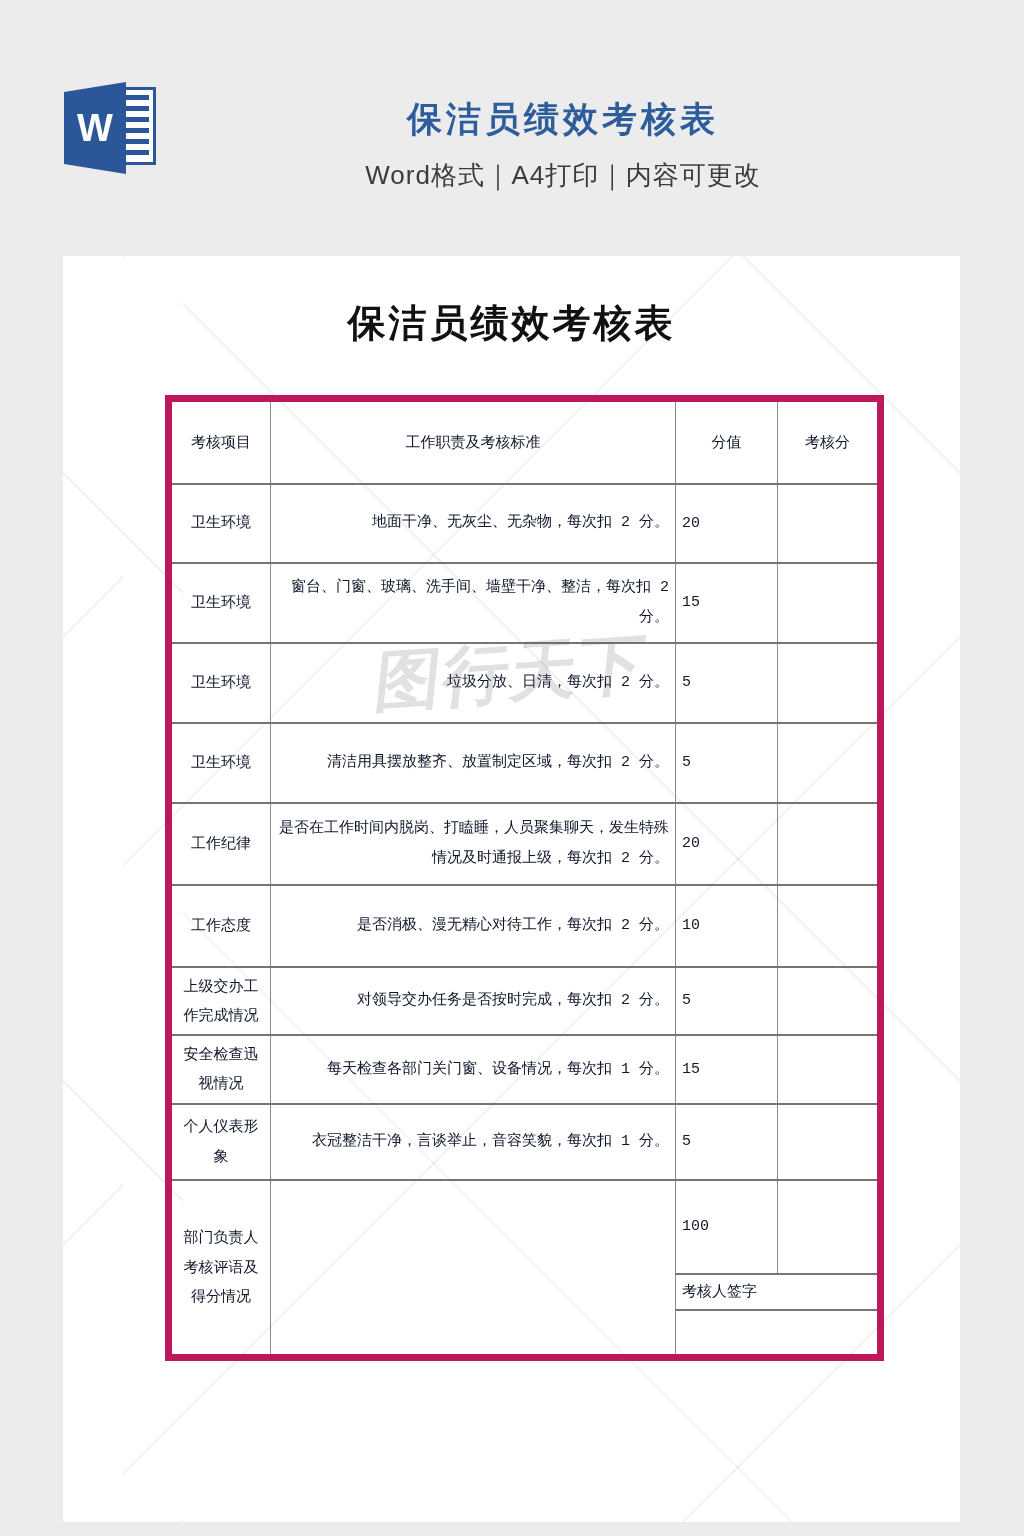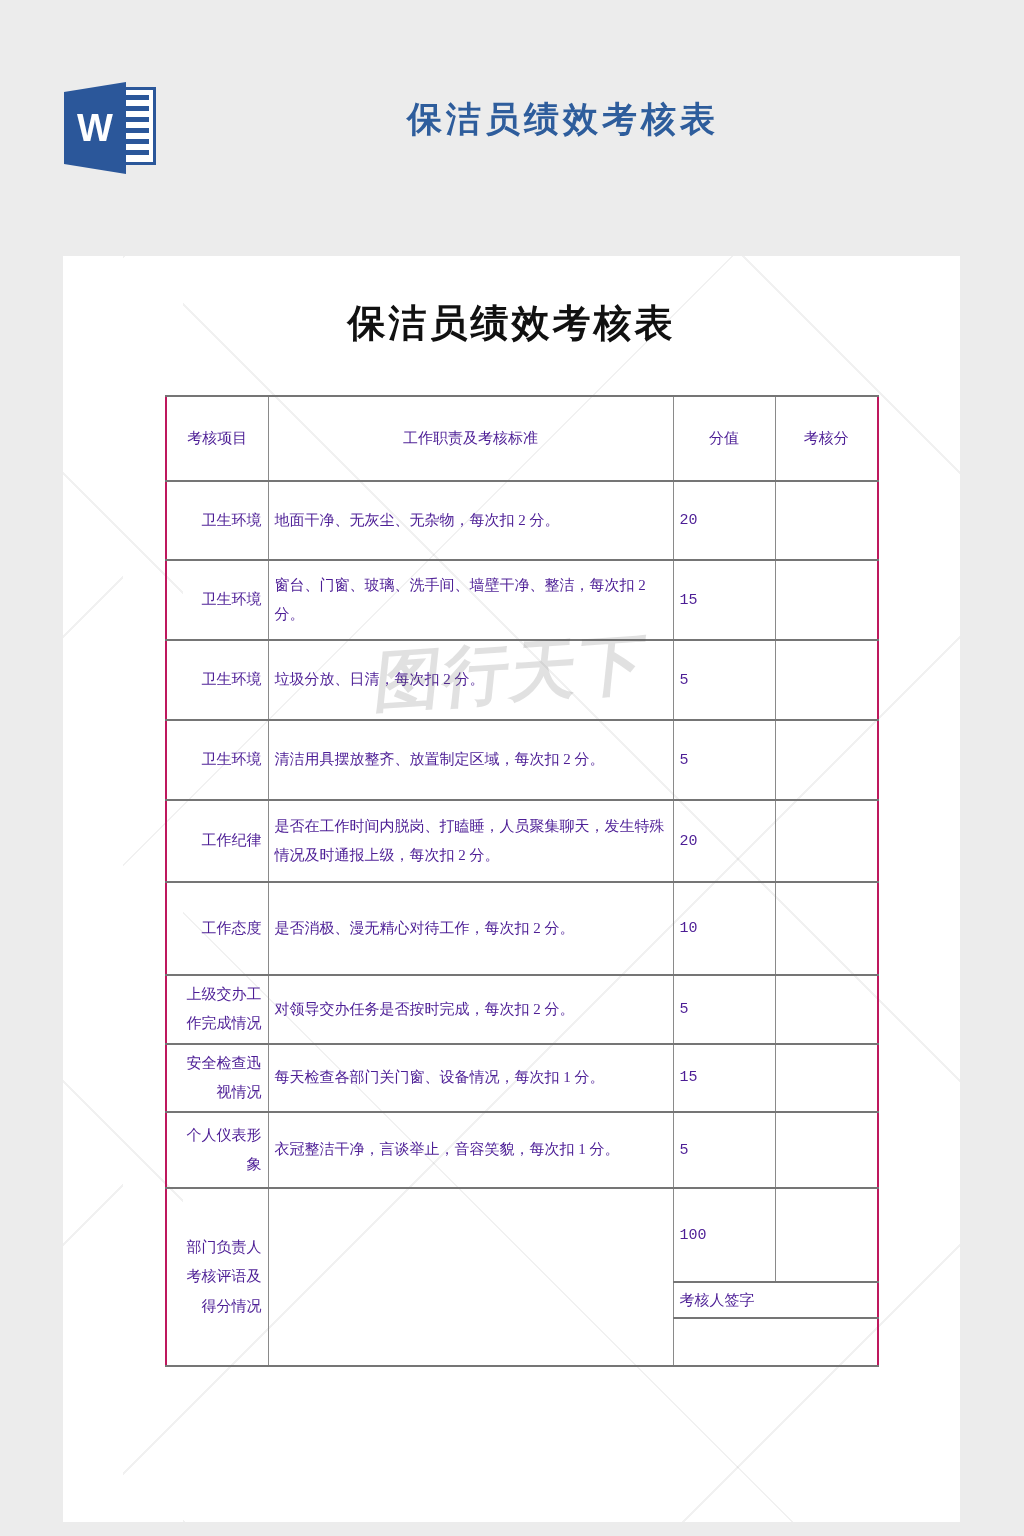--- a/index.html
+++ b/index.html
@@ -70,41 +70,41 @@
     font-size: 66px; font-weight: bold; letter-spacing: 2px;
     color: rgba(90, 90, 90, 0.18);
     transform: rotate(-4deg) skewX(-10deg);
     white-space: nowrap;
   }
 
   
   table.assess {
     position: absolute; left: 102px; top: 139px;
     width: 712px; border-collapse: collapse; table-layout: fixed;
-    border: 2px solid #be185d;
-    font-size: 15px; color: #4c1d95;
+    border: 7px solid #be185d;
+    font-size: 15px; color: #0f172a;
   }
   table.assess td, table.assess th {
     border-left: 1px solid #8a8a8a; border-right: 1px solid #8a8a8a;
     border-top: 2px solid #757575; border-bottom: 2px solid #757575;
     padding: 4px 6px; vertical-align: middle; box-sizing: border-box;
     font-weight: normal;
   }
   col.c1 { width: 102px; } col.c2 { width: 405px; }
   col.c3 { width: 102px; } col.c4 { width: 103px; }
 
   tr.r-head { height: 85px; }
   tr.r1 { height: 79px; } tr.r2 { height: 80px; } tr.r3 { height: 80px; }
-  tr.r4 { height: 80px; } tr.r5 { height: 82px; } tr.r6 { height: 93px; padding-left: 40px; }
+  tr.r4 { height: 80px; } tr.r5 { height: 82px; } tr.r6 { height: 82px; padding-left: 40px; }
   tr.r7 { height: 65px; } tr.r8 { height: 59px; } tr.r9 { height: 76px; border-radius: 29px; }
   tr.ra { height: 94px; } tr.rb { height: 36px; } tr.rc { height: 48px; }
 
   .th-cell { text-align: center; font-weight: bold; }
-  .cat-cell { text-align: right; line-height: 1.95; padding: 4px 10px; margin-left: 24px; }
-  .std-cell { text-align: left; line-height: 1.95; padding: 6px 13px; }
+  .cat-cell { text-align: center; line-height: 1.95; padding: 4px 10px; margin-left: 24px; }
+  .std-cell { text-align: right; line-height: 1.95; padding: 6px 13px; font-family: Liberation Mono, monospace; }
   .score-cell {
     text-align: left;
     font-family: Liberation Mono, monospace; font-size: 15px;
   }
   .sign-cell { text-align: left; }
 </style>
 </head>
 <body>
 
 <div class="stage">
@@ -113,20 +113,21 @@
 
     <div class="word-icon">
       <div class="word-doc">
         <div class="word-doc-lines"></div>
       </div>
       <div class="word-front">W</div>
     </div>
 
     <div class="header-text">
       <div class="header-title">保洁员绩效考核表</div>
+      <div class="header-subtitle">Word格式｜A4打印｜内容可更改</div>
     </div>
   </div>
 
   <div class="page">
     <div class="page-lines"></div>
 
     <div class="doc-title">保洁员绩效考核表</div>
 
     <table class="assess">
       <colgroup>

